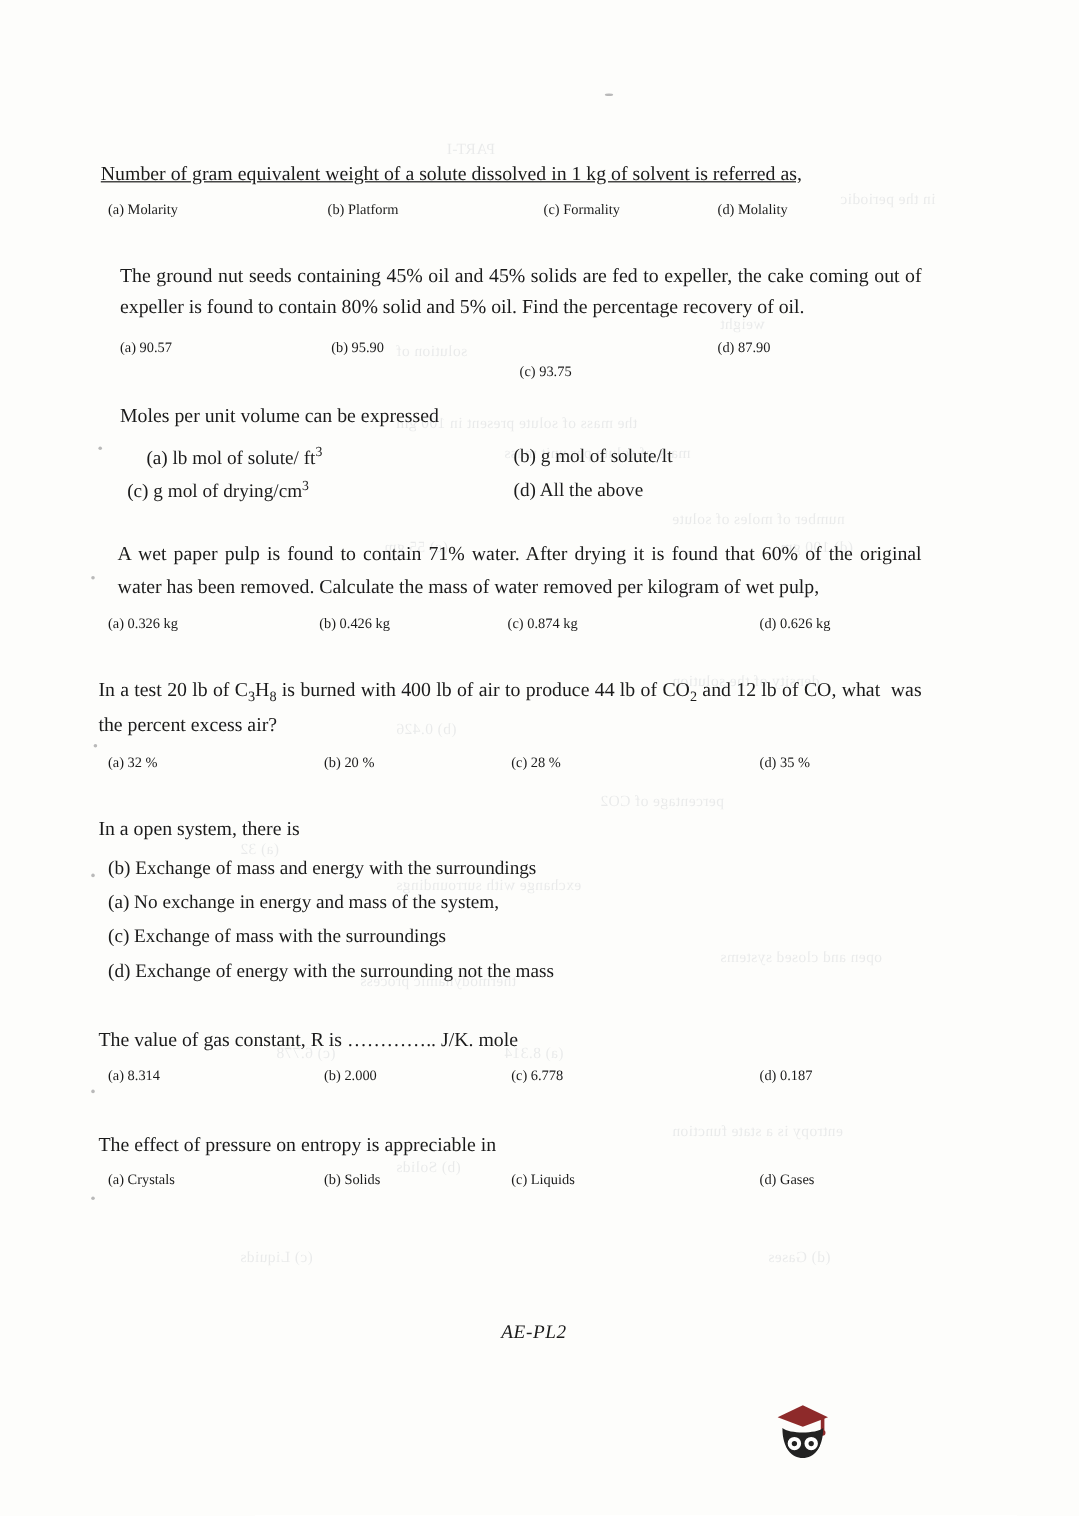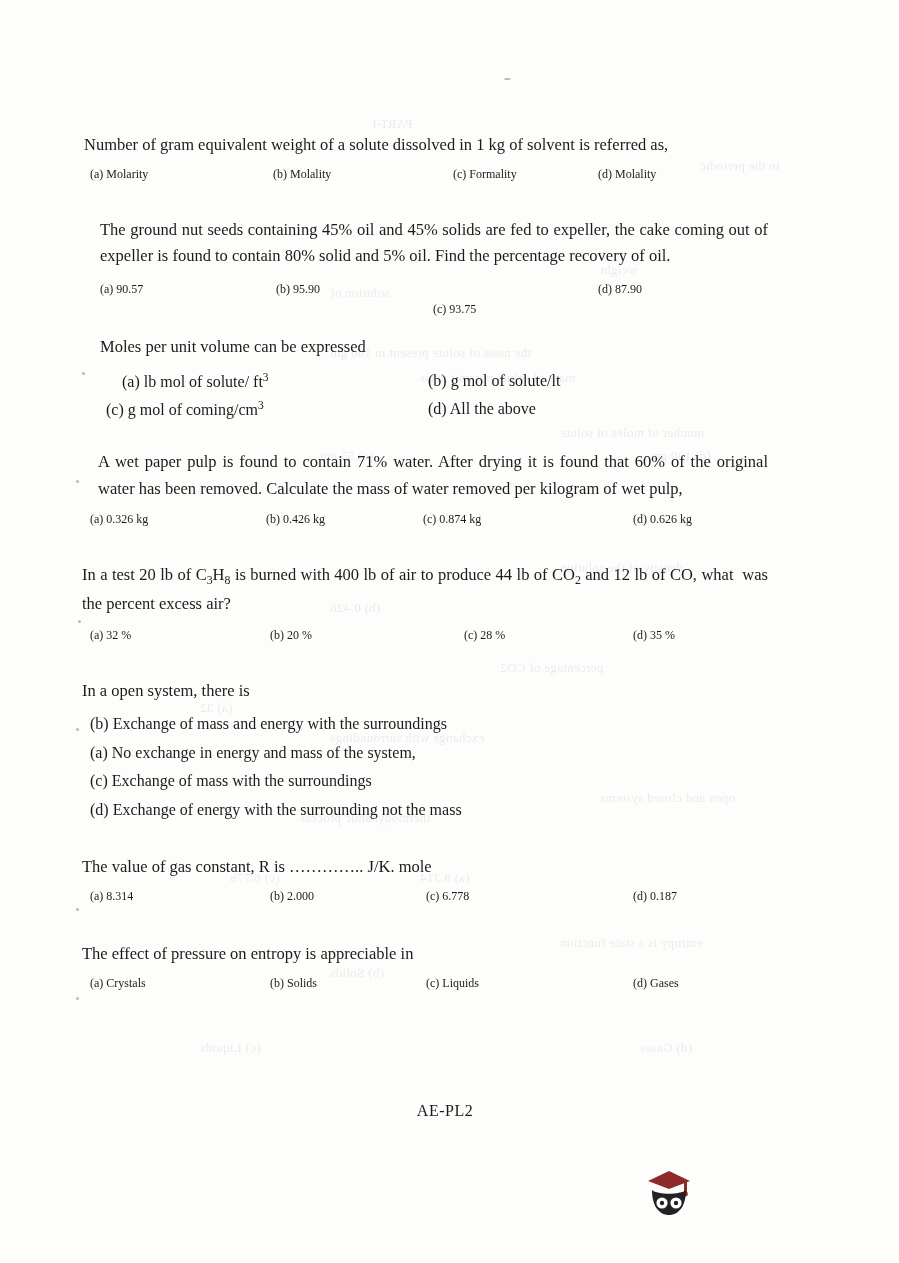--- a/index.html
+++ b/index.html
@@ -82,20 +82,21 @@
     font-size: 0.72em;
   }
   .footer-code {
     position: absolute;
     left: 0;
     top: 1102px;
     width: 890px;
     text-align: center;
     font-size: 16px;
     letter-spacing: 0.5px;
+    font-style: italic;
   }
   
   .cd-wrap {
     position: absolute;
     left: 640px;
     top: 1152px;
     width: 236px;
     height: 80px;
     display: flex;
     align-items: center;
@@ -169,24 +170,24 @@
   <div class="speck" style="left:82px;top:372px;width:3px;height:3px;"></div>
   <div class="speck" style="left:76px;top:480px;width:3px;height:3px;"></div>
   <div class="speck" style="left:78px;top:620px;width:3px;height:3px;"></div>
   <div class="speck" style="left:76px;top:728px;width:3px;height:3px;"></div>
   <div class="speck" style="left:76px;top:908px;width:3px;height:3px;"></div>
   <div class="speck" style="left:76px;top:997px;width:3px;height:3px;"></div>
 
   <div class="content">
 
     <div class="q-block" style="margin-bottom:22px;">
-      <p class="q-text" style="margin-left:6px;">Number of gram equivalent weight of a solute dissolved in 1 kg of solvent is referred as,</p>
+      <p class="q-text" style="margin-left:6px;text-decoration:underline;">Number of gram equivalent weight of a solute dissolved in 1 kg of solvent is referred as,</p>
       <div class="opts-row" style="position:relative;height:24px;">
         <span class="opt" style="position:absolute;left:12px;">(a)  Molarity</span>
-        <span class="opt" style="position:absolute;left:195px;">(b)  Molality</span>
+        <span class="opt" style="position:absolute;left:195px;">(b)  Platform</span>
         <span class="opt" style="position:absolute;left:375px;">(c)  Formality</span>
         <span class="opt" style="position:absolute;left:520px;">(d)  Molality</span>
       </div>
     </div>
 
     <div class="q-block" style="margin-top:28px;margin-bottom:20px;">
       <p class="q-text" style="margin-left:22px;">The ground nut seeds containing 45% oil and 45% solids are fed to expeller, the cake coming out of expeller is found to contain 80% solid and 5% oil. Find the percentage recovery of oil.</p>
       <div class="opts-row" style="position:relative;height:24px;margin-top:10px;">
         <span class="opt" style="position:absolute;left:22px;">(a) 90.57</span>
         <span class="opt" style="position:absolute;left:198px;">(b) 95.90</span>
@@ -196,21 +197,21 @@
     </div>
 
     <div class="q-block" style="margin-top:30px;margin-bottom:18px;">
       <p class="q-text" style="margin-left:22px;">Moles per unit volume can be expressed</p>
       <div class="opts-grid2" style="margin-top:6px;">
         <div class="line" style="position:relative;height:28px;">
           <span style="position:absolute;left:44px;"><span>(a) lb mol of solute/ ft</span><sup>3</sup></span>
           <span style="position:absolute;left:350px;">(b) g mol of solute/lt</span>
         </div>
         <div class="line" style="position:relative;height:28px;">
-          <span style="position:absolute;left:28px;"><span>(c) g mol of coming/cm</span><sup>3</sup></span>
+          <span style="position:absolute;left:28px;"><span>(c) g mol of drying/cm</span><sup>3</sup></span>
           <span style="position:absolute;left:350px;">(d) All the above</span>
         </div>
       </div>
     </div>
 
     <div class="q-block" style="margin-top:26px;margin-bottom:18px;">
       <p class="q-text" style="margin-left:20px;">A wet paper pulp is found to contain 71% water. After drying it is found that 60% of the original water has been removed. Calculate the mass of water removed per kilogram of wet pulp,</p>
       <div class="opts-row" style="position:relative;height:24px;margin-top:8px;">
         <span class="opt" style="position:absolute;left:12px;text-align:right;">(a) 0.326 kg</span>
         <span class="opt" style="position:absolute;left:188px;">(b) 0.426 kg</span>
@@ -219,21 +220,21 @@
       </div>
     </div>
 
     <div class="q-block" style="margin-top:28px;margin-bottom:18px;">
       <p class="q-text" style="margin-left:4px;">
         <span>In a test 20 lb of C</span><sub>3</sub><span>H</span><sub>8</sub><span> is burned with 400 lb of air to produce 44 lb of CO</span><sub>2</sub><span> and 12 lb of CO, what&nbsp; was the percent excess air?</span>
       </p>
       <div class="opts-row" style="position:relative;height:24px;margin-top:8px;">
         <span class="opt" style="position:absolute;left:12px;">(a) 32 %</span>
         <span class="opt" style="position:absolute;left:192px;">(b) 20 %</span>
-        <span class="opt" style="position:absolute;left:348px;margin-left:38px;">(c) 28 %</span>
+        <span class="opt" style="position:absolute;left:348px;">(c) 28 %</span>
         <span class="opt" style="position:absolute;left:555px;">(d) 35 %</span>
       </div>
     </div>
 
     <div class="q-block" style="margin-top:28px;margin-bottom:18px;">
       <p class="q-text" style="margin-left:4px;">In a open system, there is</p>
       <div class="opts-stack" style="margin-left:12px;margin-top:6px;">
         <span class="opt">(b) Exchange of mass and energy with the surroundings</span>
         <span class="opt">(a) No exchange in energy and mass of the system,</span>
         <span class="opt">(c)  Exchange of mass with the surroundings</span>

